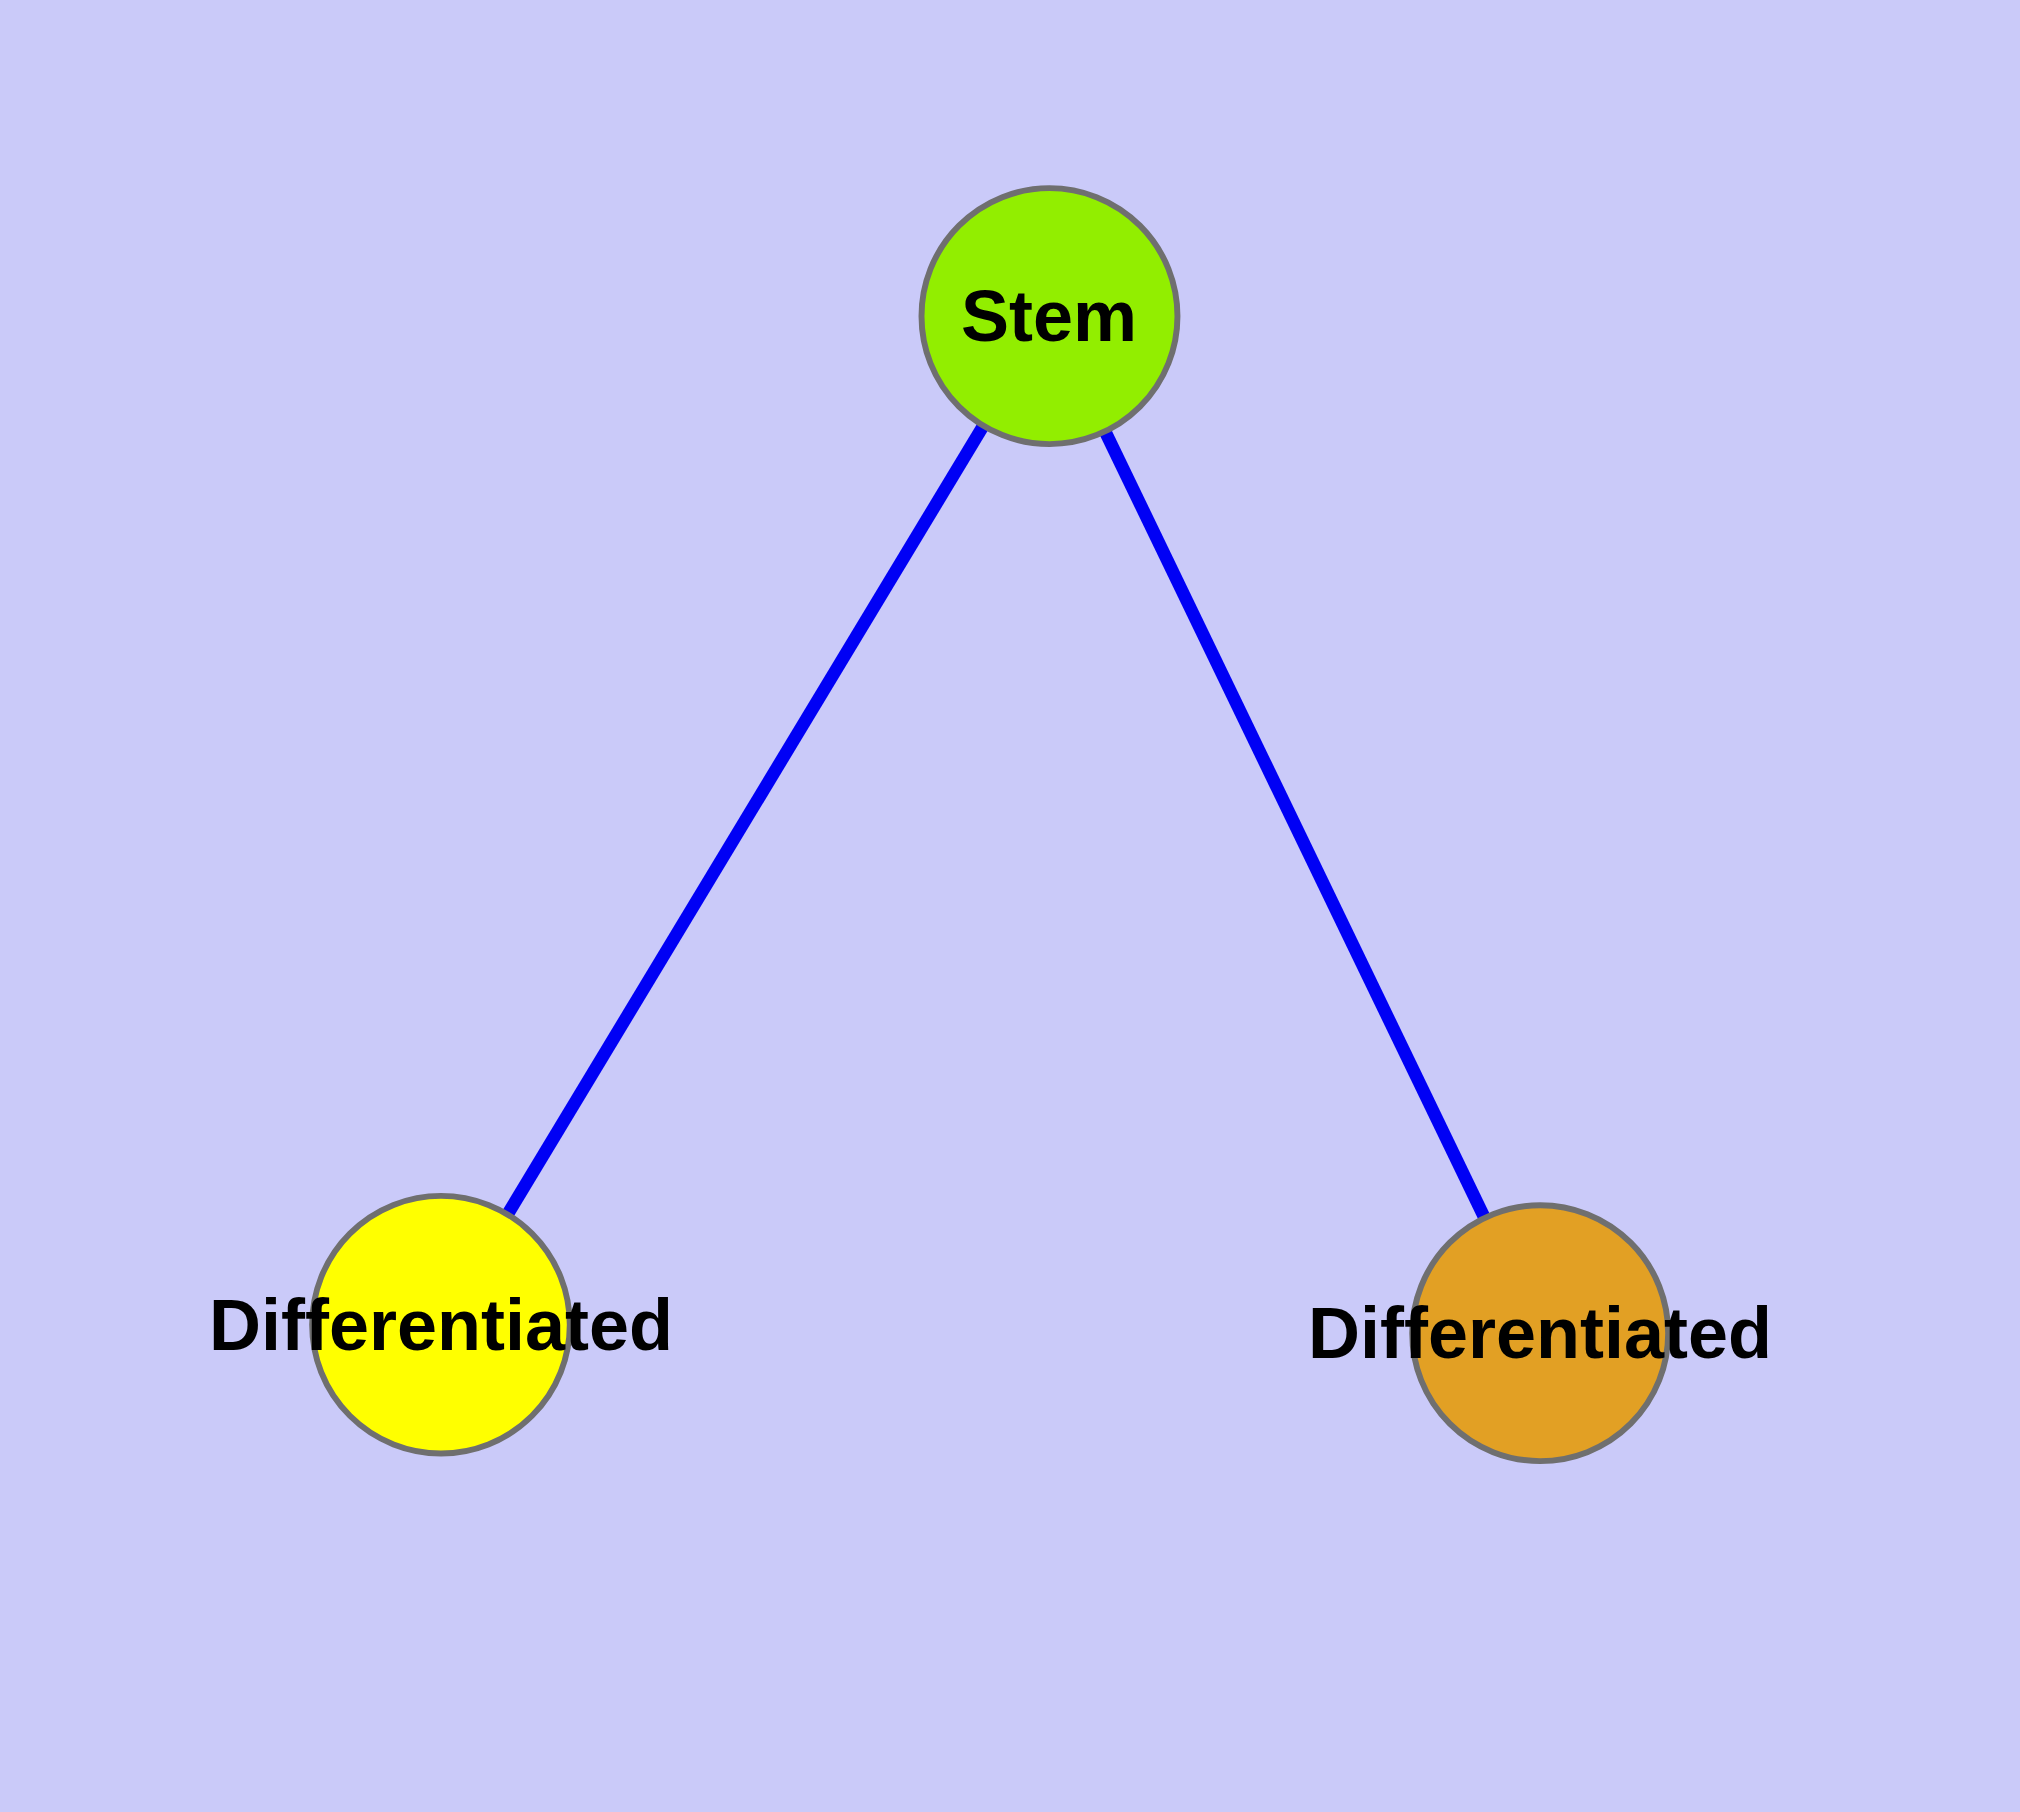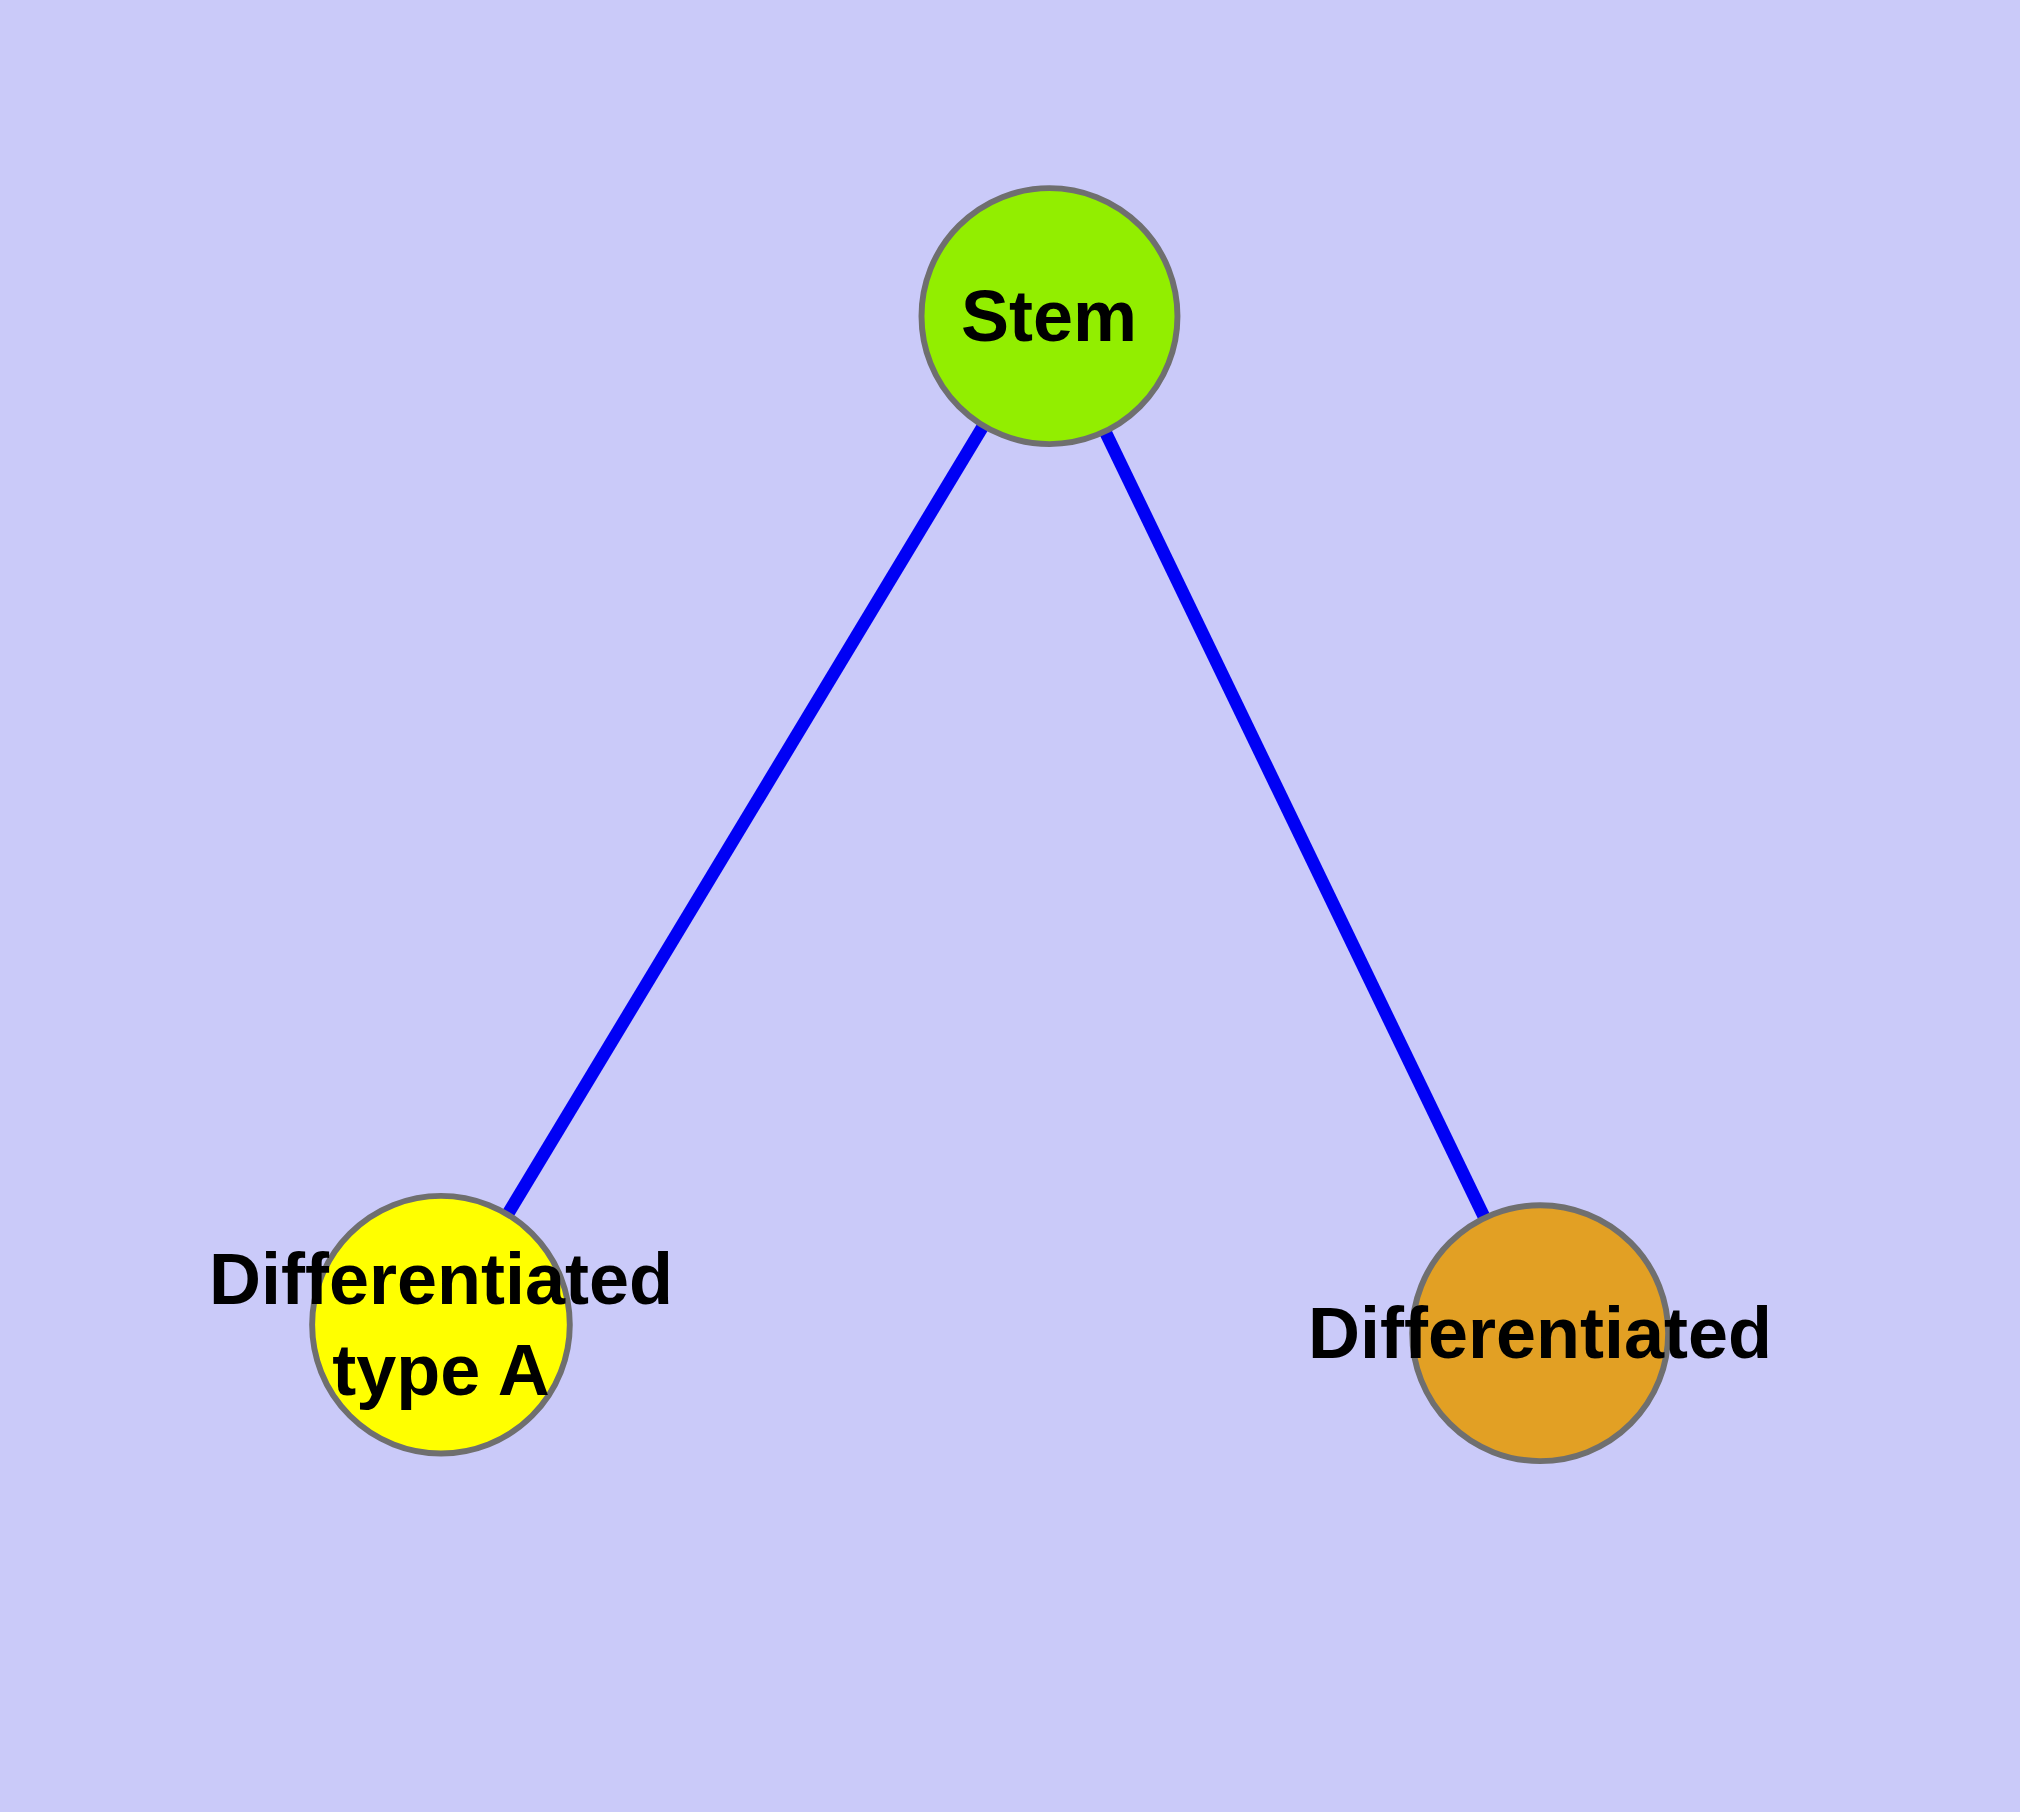--- a/index.html
+++ b/index.html
@@ -49,20 +49,19 @@
     <circle class="node" cx="520" cy="1563" r="152" fill="#FFFF00" stroke="#6F6F6F" stroke-width="7"></circle>
     <circle class="node" cx="1817" cy="1573" r="151" fill="#E2A024" stroke="#6F6F6F" stroke-width="7"></circle>
   </svg>
 
   <div class="node-label" style="left: 1049px; top: 316px; color: rgb(0, 0, 0);">
     <div>Stem</div>
   </div>
 
   <div class="node-label" style="left: 441px; top: 1325px; color: rgb(0, 0, 0);">
     <div>Differentiated</div>
-    <div>type A</div>
   </div>
 
   <div class="node-label" style="left: 1540px; top: 1333px; color: rgb(0, 0, 0);">
     <div>Differentiated</div>
   </div>
 </div>
 
 
 </body></html>

